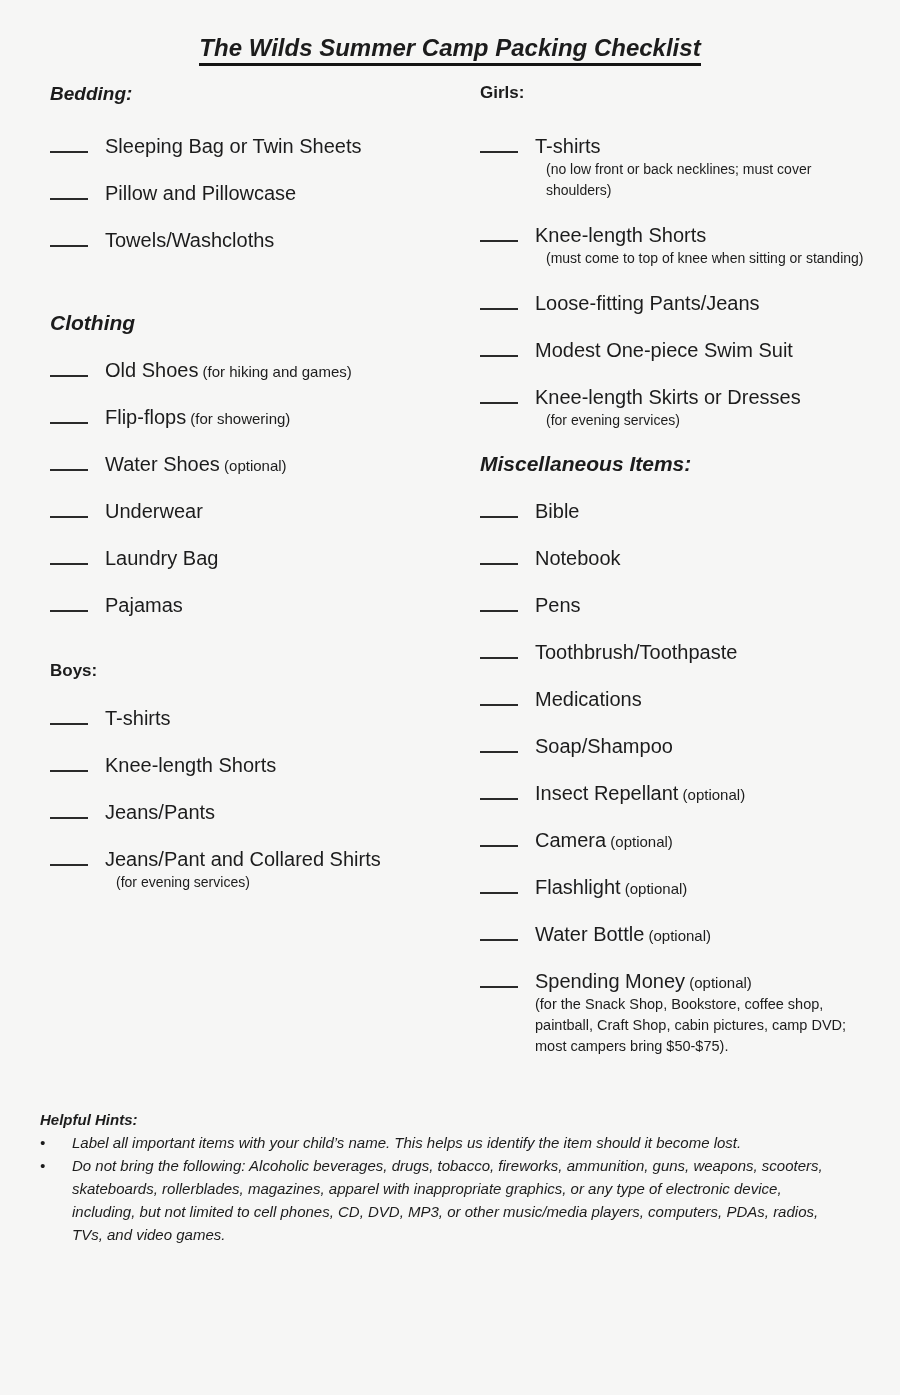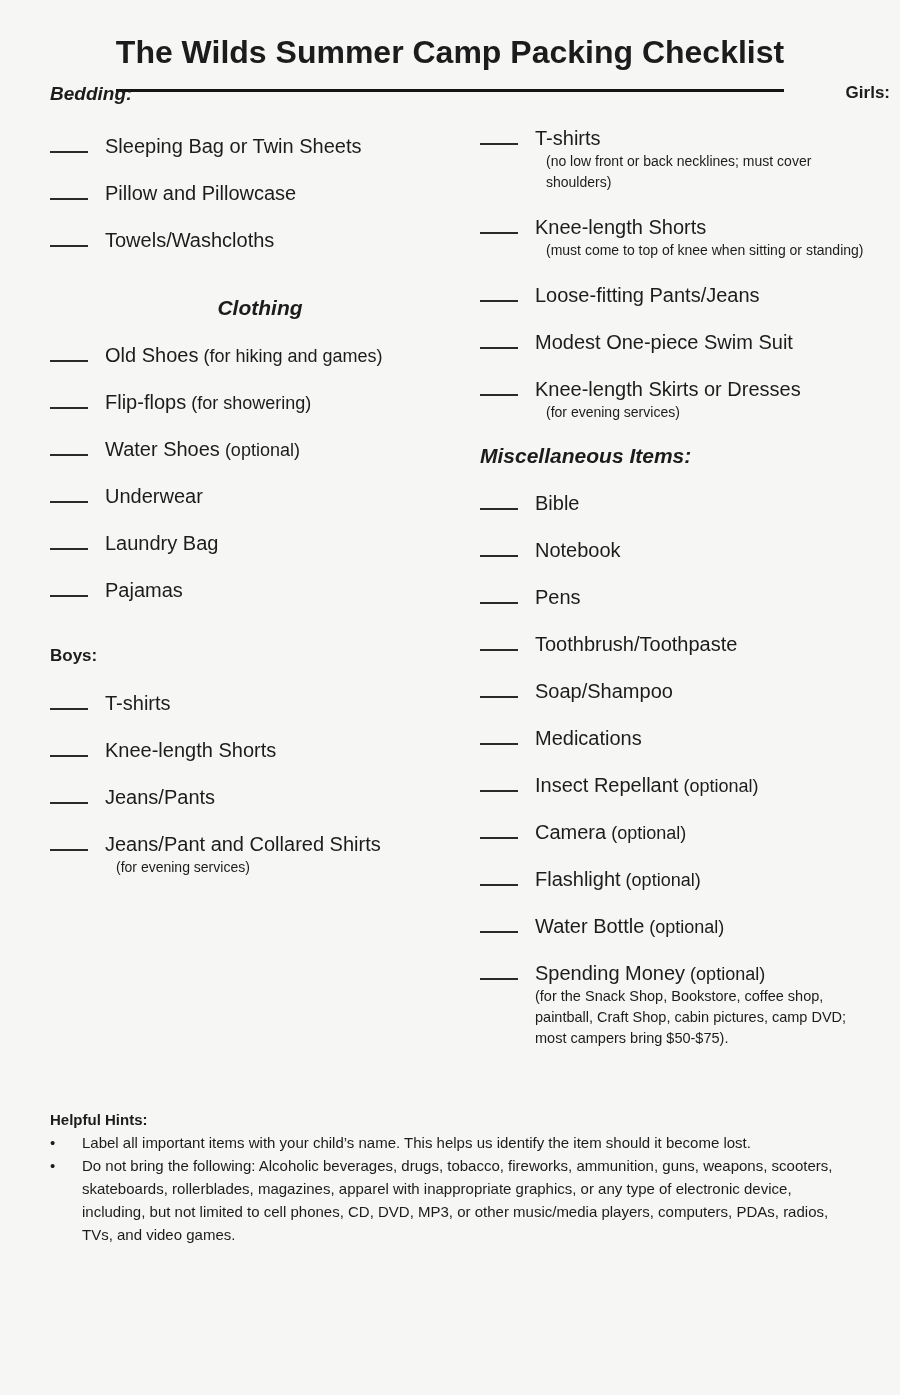--- a/index.html
+++ b/index.html
@@ -8,58 +8,59 @@
     position:relative;
     width:900px;height:1395px;
     background:#f6f6f5;
     color:#1c1c1c;
     font-family:"Liberation Sans",sans-serif;
     overflow:hidden;
   }
   .title-wrap{position:absolute;top:34px;left:0;width:100%;text-align:center;}
   .title{
     display:inline-block;
-    font-size:32px;font-weight:700;
+    font-size:24px;font-weight:700;
     border-bottom:3px solid #141414;
-    padding-bottom:18px;
+    padding-bottom:1px;
     letter-spacing:0px;
+    font-style:italic;
   }
   .col{position:absolute;top:80px;}
   .col-left{left:50px;width:420px;}
   .col-right{left:480px;width:410px;}
 
   .heading{font-weight:700;}
   .heading.italic{font-style:italic;font-size:19px;line-height:24px;}
   .heading.italic-lg{font-style:italic;font-size:21px;line-height:26px;}
   .heading.bold{font-size:17px;line-height:22px;}
 
   [data-name="section-heading-bedding"]{margin:2px 0 26px 0;}
-  [data-name="section-heading-clothing"]{margin:42px 0 20px 0;text-align:center;}
+  [data-name="section-heading-clothing"]{margin:57px 0 20px 0;}
   [data-name="section-heading-all"]{margin:0 0 22px 0;}
   [data-name="section-heading-boys"]{margin:42px 0 22px 0;}
-  [data-name="section-heading-girls"]{margin:2px 0 20px 0;text-align:right;}
+  [data-name="section-heading-girls"]{margin:2px 0 28px 0;}
   [data-name="section-heading-miscellaneous-items"]{margin:20px 0 20px 0;}
 
   .item{margin-bottom:20px;font-size:16px;line-height:22px;}
   .blank{
     display:inline-block;
     width:38px;height:19px;
     margin-right:17px;
     border-bottom:2px solid #2a2a2a;
   }
   .lbl{font-size:20px;}
-  .note{font-size:18px;text-align:right;}
+  .note{font-size:15px;text-align:right;}
   .subnote{
     font-size:14px;line-height:21px;
     padding-left:66px;
     max-width:320px;
   }
   [data-name="checklist-item-spending-money"] .subnote{padding-left:55px;max-width:330px;font-size:14.5px;}
 
-  .footer{position:absolute;left:50px;top:1108px;width:800px;font-size:15px;line-height:23px;}
+  .footer{position:absolute;left:40px;top:1108px;width:800px;font-size:15px;line-height:23px;font-style:italic;}
   .footer-heading{font-weight:700;}
   .bullet-row{display:flex;}
   .bullet-glyph{width:32px;flex:0 0 32px;font-size:15px;}
   .bullet-text{flex:1;max-width:775px;}
 </style>
 </head>
 <body>
 
 <div class="page" data-name="packing-checklist-document">
   <div class="title-wrap" data-name="title-container">
@@ -89,22 +90,22 @@
       <div class="item" data-name="checklist-item-t-shirts"><span class="blank" data-name="fill-in-blank-line"></span><span class="lbl" data-name="item-label">T-shirts</span><div class="subnote" data-name="item-subnote">(no low front or back necklines; must cover shoulders)</div></div>
       <div class="item" data-name="checklist-item-knee-length-shorts"><span class="blank" data-name="fill-in-blank-line"></span><span class="lbl" data-name="item-label">Knee-length Shorts</span><div class="subnote" data-name="item-subnote">(must come to top of knee when sitting or standing)</div></div>
       <div class="item" data-name="checklist-item-loose-fitting-pants-jeans"><span class="blank" data-name="fill-in-blank-line"></span><span class="lbl" data-name="item-label">Loose-fitting Pants/Jeans</span></div>
       <div class="item" data-name="checklist-item-modest-one-piece-swim-suit"><span class="blank" data-name="fill-in-blank-line"></span><span class="lbl" data-name="item-label">Modest One-piece Swim Suit</span></div>
       <div class="item" data-name="checklist-item-knee-length-skirts-or-dresses"><span class="blank" data-name="fill-in-blank-line"></span><span class="lbl" data-name="item-label">Knee-length Skirts or Dresses</span><div class="subnote" data-name="item-subnote">(for evening services)</div></div>
       <div class="heading italic-lg" data-name="section-heading-miscellaneous-items">Miscellaneous Items:</div>
       <div class="item" data-name="checklist-item-bible"><span class="blank" data-name="fill-in-blank-line"></span><span class="lbl" data-name="item-label">Bible</span></div>
       <div class="item" data-name="checklist-item-notebook"><span class="blank" data-name="fill-in-blank-line"></span><span class="lbl" data-name="item-label">Notebook</span></div>
       <div class="item" data-name="checklist-item-pens"><span class="blank" data-name="fill-in-blank-line"></span><span class="lbl" data-name="item-label">Pens</span></div>
       <div class="item" data-name="checklist-item-toothbrush-toothpaste"><span class="blank" data-name="fill-in-blank-line"></span><span class="lbl" data-name="item-label">Toothbrush/Toothpaste</span></div>
+      <div class="item" data-name="checklist-item-medications"><span class="blank" data-name="fill-in-blank-line"></span><span class="lbl" data-name="item-label">Medications</span></div>
       <div class="item" data-name="checklist-item-soap-shampoo"><span class="blank" data-name="fill-in-blank-line"></span><span class="lbl" data-name="item-label">Soap/Shampoo</span></div>
-      <div class="item" data-name="checklist-item-medications"><span class="blank" data-name="fill-in-blank-line"></span><span class="lbl" data-name="item-label">Medications</span></div>
       <div class="item" data-name="checklist-item-insect-repellant"><span class="blank" data-name="fill-in-blank-line"></span><span class="lbl" data-name="item-label">Insect Repellant</span><span class="note" data-name="item-note"> (optional)</span></div>
       <div class="item" data-name="checklist-item-camera"><span class="blank" data-name="fill-in-blank-line"></span><span class="lbl" data-name="item-label">Camera</span><span class="note" data-name="item-note"> (optional)</span></div>
       <div class="item" data-name="checklist-item-flashlight"><span class="blank" data-name="fill-in-blank-line"></span><span class="lbl" data-name="item-label">Flashlight</span><span class="note" data-name="item-note"> (optional)</span></div>
       <div class="item" data-name="checklist-item-water-bottle"><span class="blank" data-name="fill-in-blank-line"></span><span class="lbl" data-name="item-label">Water Bottle</span><span class="note" data-name="item-note"> (optional)</span></div>
       <div class="item" data-name="checklist-item-spending-money"><span class="blank" data-name="fill-in-blank-line"></span><span class="lbl" data-name="item-label">Spending Money</span><span class="note" data-name="item-note"> (optional)</span><div class="subnote" data-name="item-subnote">(for the Snack Shop, Bookstore, coffee shop, paintball, Craft Shop, cabin pictures, camp DVD; most campers bring $50-$75).</div></div>
     </div>
 
   <div class="footer" data-name="helpful-hints">
     <div class="footer-heading" data-name="helpful-hints-heading">Helpful Hints:</div>
     <div data-name="helpful-hints-list" id="hints-list">

